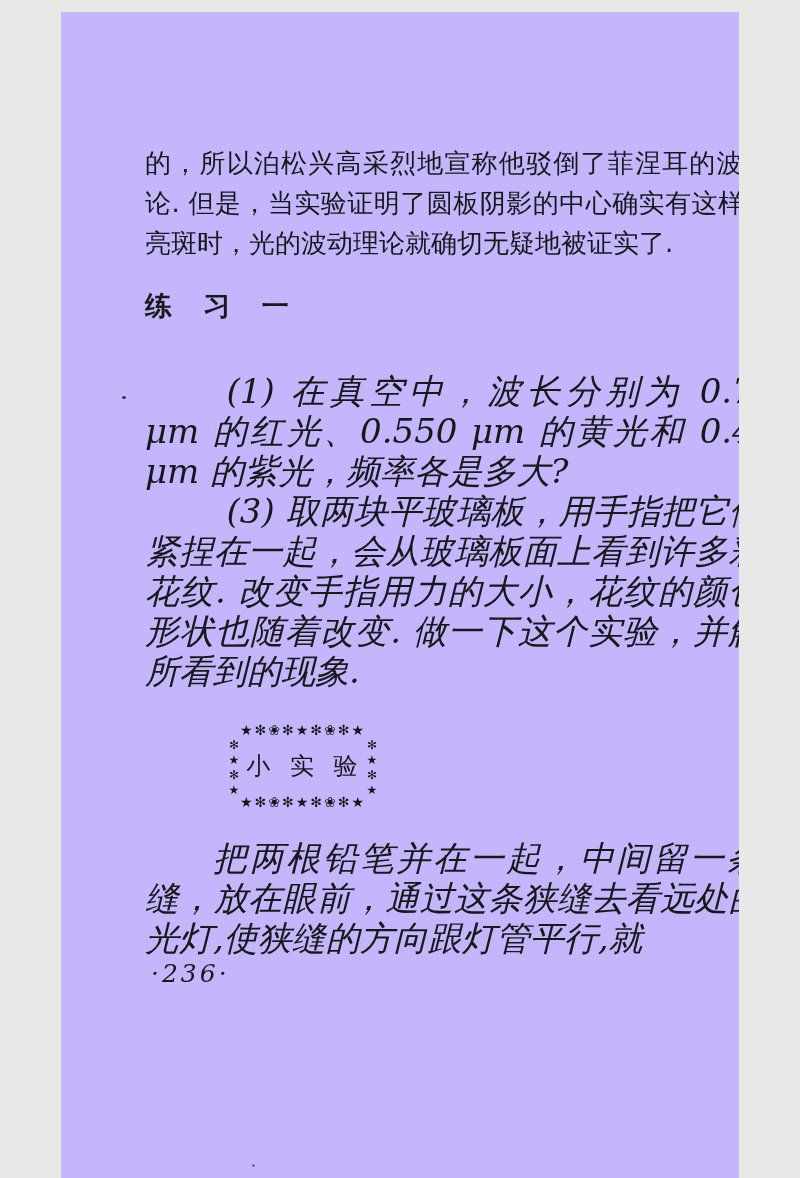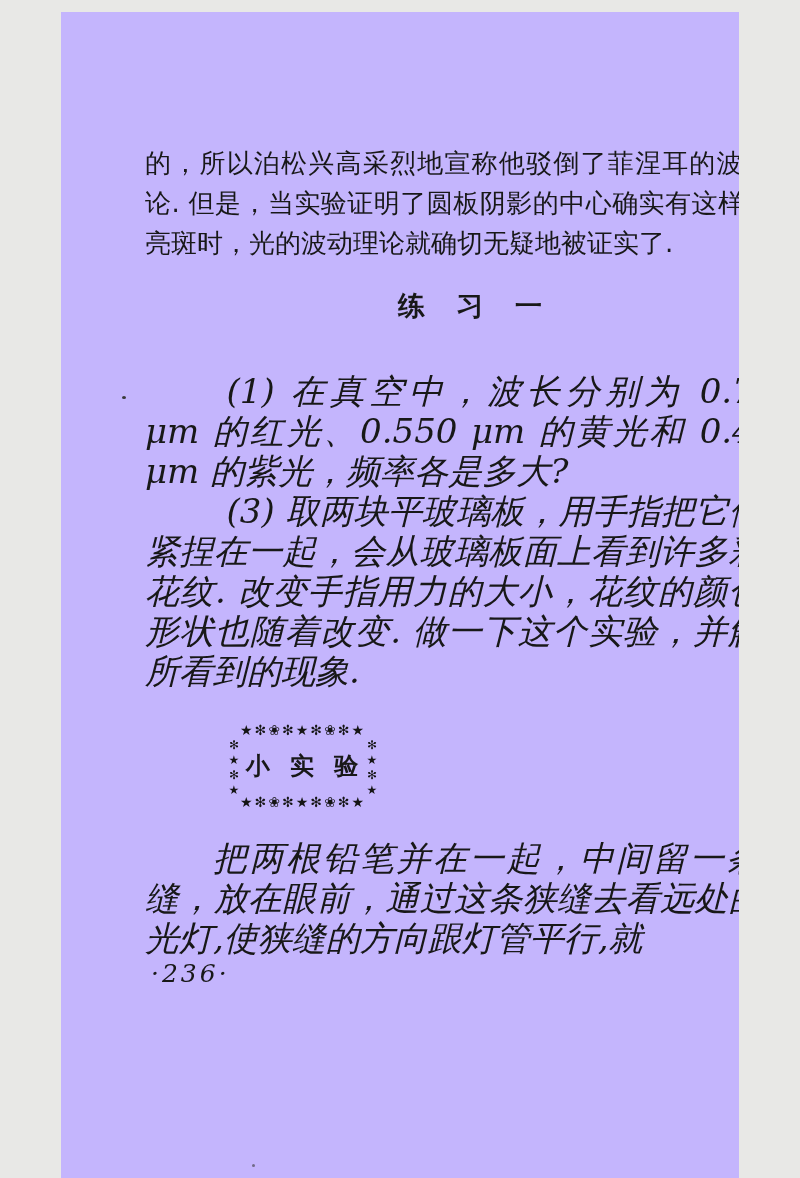--- a/index.html
+++ b/index.html
@@ -25,21 +25,21 @@
     font-size: 26px;
     line-height: 40px;
     text-align: justify;
     font-weight: 500;
     letter-spacing: 0;
   }
   .indent { text-indent: 2em; }
   .exercise-heading {
     margin: 26px 0 0 0;
     width: 652px;
-    text-align: center;
+    text-align: left;
     font-size: 27px;
     line-height: 34px;
     font-weight: bold;
     word-spacing: 18px;
     letter-spacing: 2px;
   }
   .kai {
     margin: 0;
     width: 652px;
     font-size: 34px;
@@ -79,21 +79,21 @@
   .orn-left, .orn-right {
     writing-mode: vertical-rl;
     font-size: 12px;
     line-height: 14px;
     letter-spacing: 1px;
     height: 56px;
     width: 14px;
   }
   .exp-title {
     font-size: 24px;
-    font-weight: bold;
+    font-weight: normal;
     word-spacing: 8px;
     letter-spacing: 2px;
     flex: 1;
     text-align: center;
   }
   .exp-body { margin-top: 29px; }
   .page-number {
     margin: 2px 0 0 6px;
     font-size: 25px;
     line-height: 28px;

